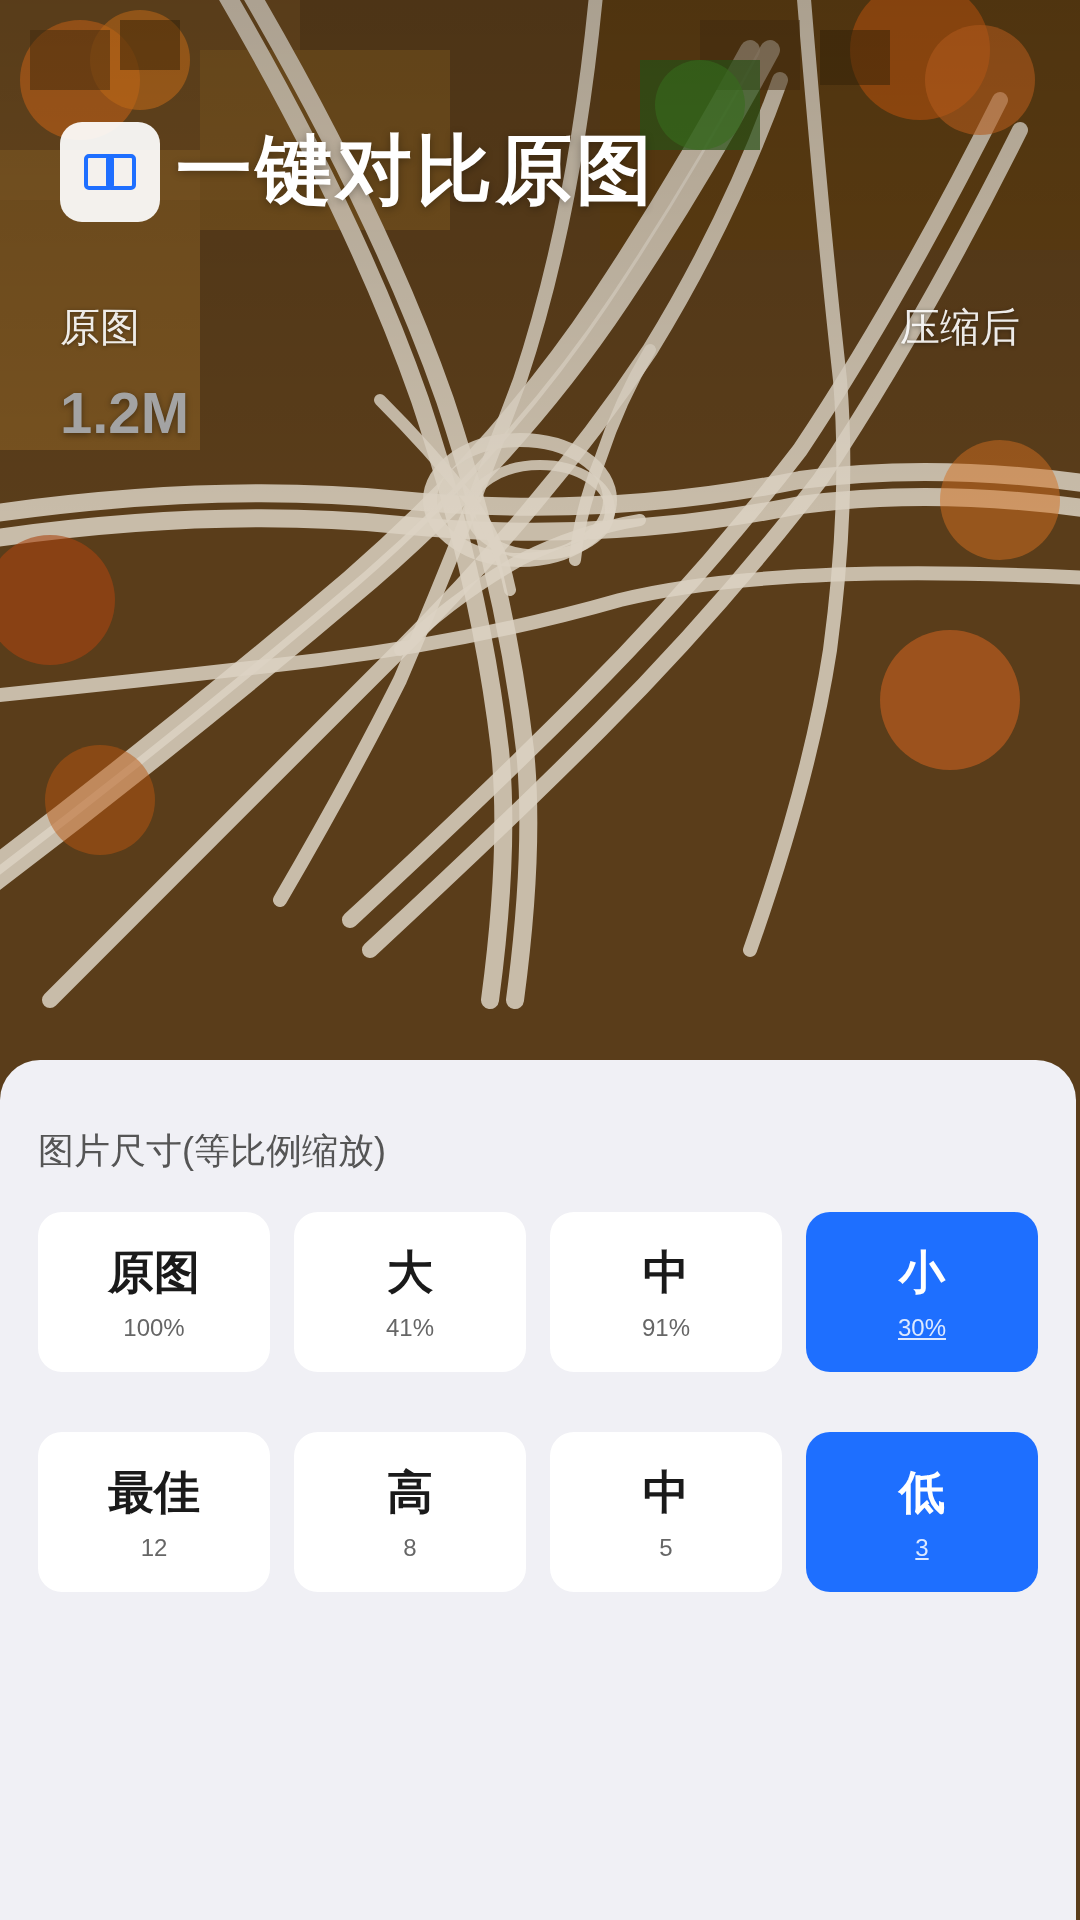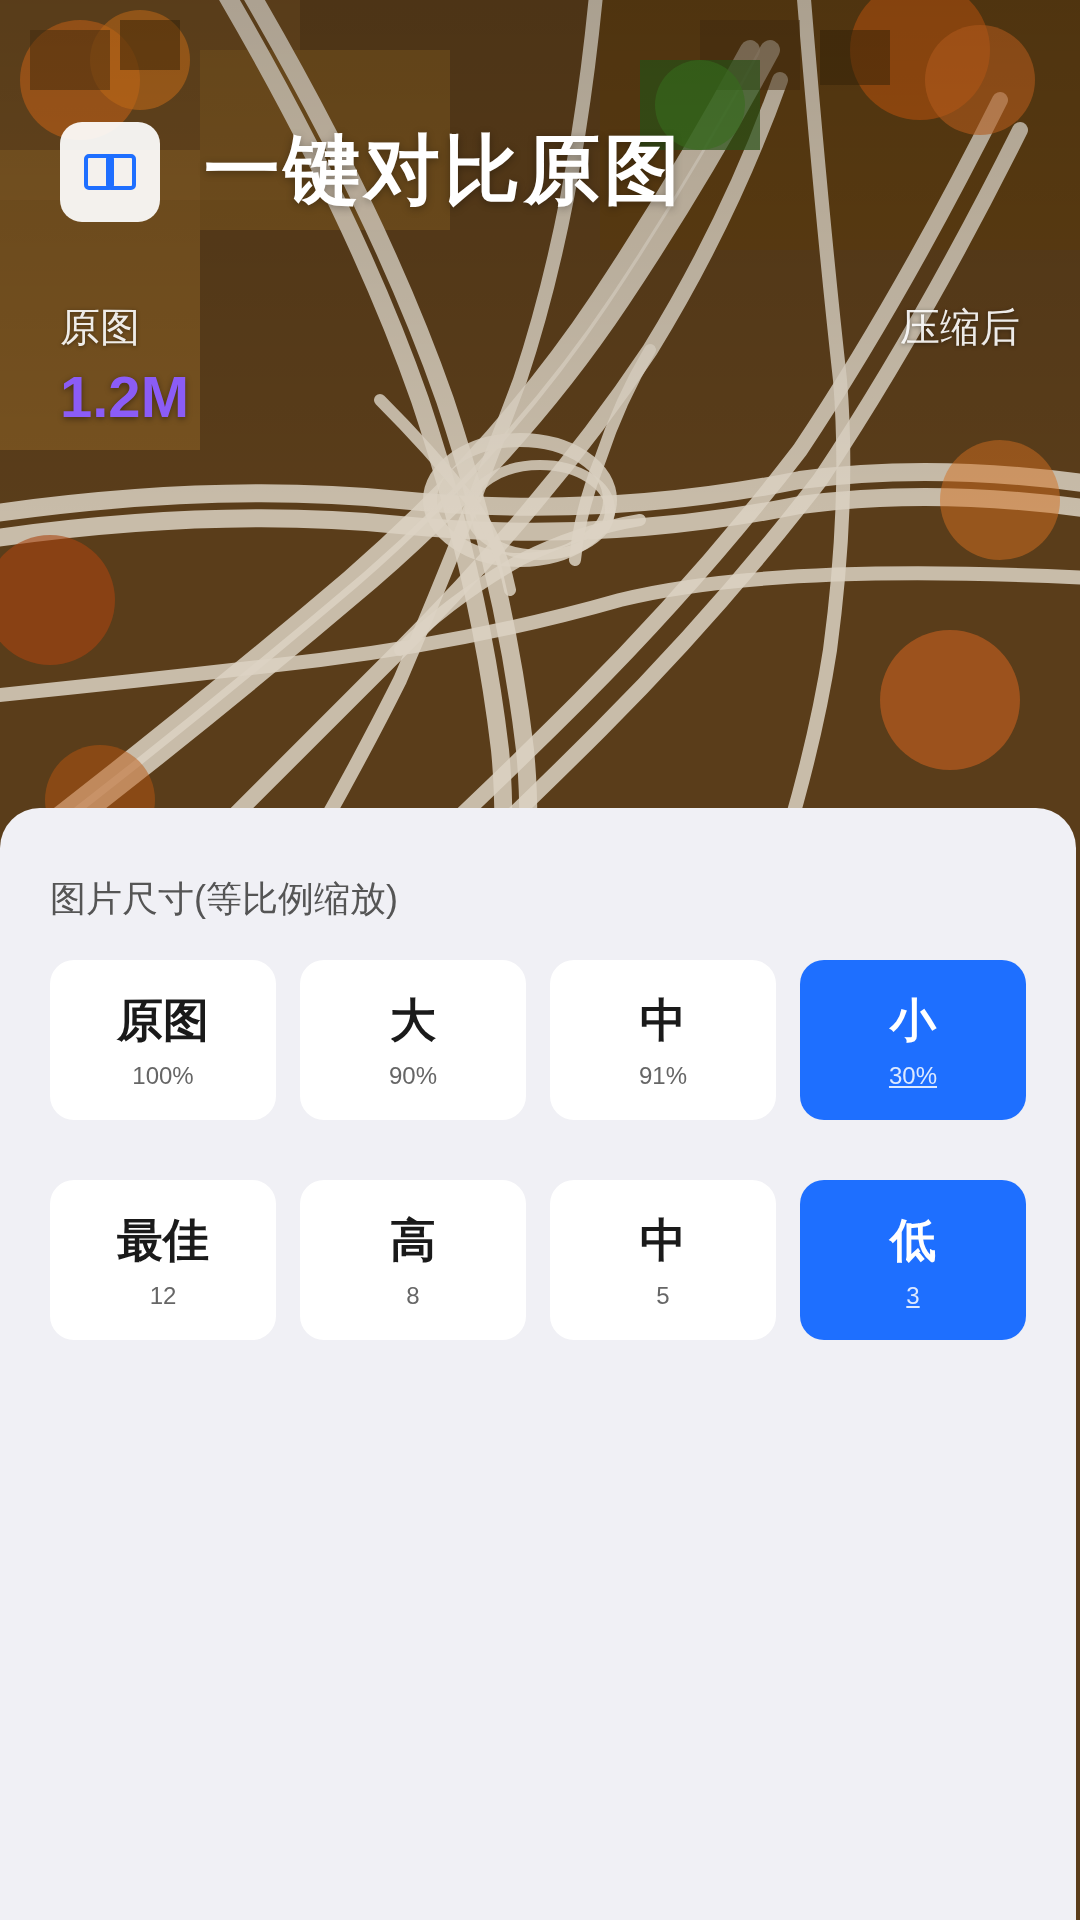--- a/index.html
+++ b/index.html
@@ -38,21 +38,21 @@
 
     
     .header {
       position: absolute;
       top: 120px;
       left: 60px;
       right: 60px;
       z-index: 10;
       display: flex;
       align-items: center;
-      gap: 44px;
+      gap: 16px;
       text-align: center;
     }
 
     .app-icon {
       width: 100px;
       height: 100px;
       background: rgba(255,255,255,0.92);
       border-radius: 22px;
       display: flex;
       align-items: center;
@@ -92,36 +92,37 @@
     }
 
     .label-title {
       color: rgba(255,255,255,0.9);
       font-size: 40px;
       font-weight: 400;
       text-shadow: 0 1px 4px rgba(0,0,0,0.4);
     }
 
     .label-value {
-      color: #8b5cf6;
+      color: #a3a3a3;
       font-size: 58px;
       font-weight: 600;
       text-shadow: 0 2px 6px rgba(0,0,0,0.4);
+      margin-top: 16px;
     }
 
     
     .bottom-panel {
       position: absolute;
       bottom: 0;
       left: 0; right: 4px;
-      height: 1112px;
+      height: 860px;
       background: #f0f0f5;
       border-radius: 40px 40px 0 0;
       z-index: 20;
-      padding: 60px 50px 80px;
+      padding: 60px 38px 80px;
     }
 
     .section-title {
       font-size: 46px;
       font-weight: 600;
       color: #1a1a1a;
       margin-bottom: 36px;
     }
 
     .section-title span {
@@ -266,21 +267,21 @@
   </div>
 
   <div class="options-grid">
 
     <button class="option-btn">
       <span class="btn-main">原图</span>
       <span class="btn-sub">100%</span>
     </button>
     <button class="option-btn">
       <span class="btn-main">大</span>
-      <span class="btn-sub">90%</span>
+      <span class="btn-sub">41%</span>
     </button>
     <button class="option-btn">
       <span class="btn-main">中</span>
       <span class="btn-sub">91%</span>
     </button>
     <button class="option-btn active">
       <span class="btn-main">小</span>
       <span class="btn-sub">30%</span>
     </button>
   </div>

